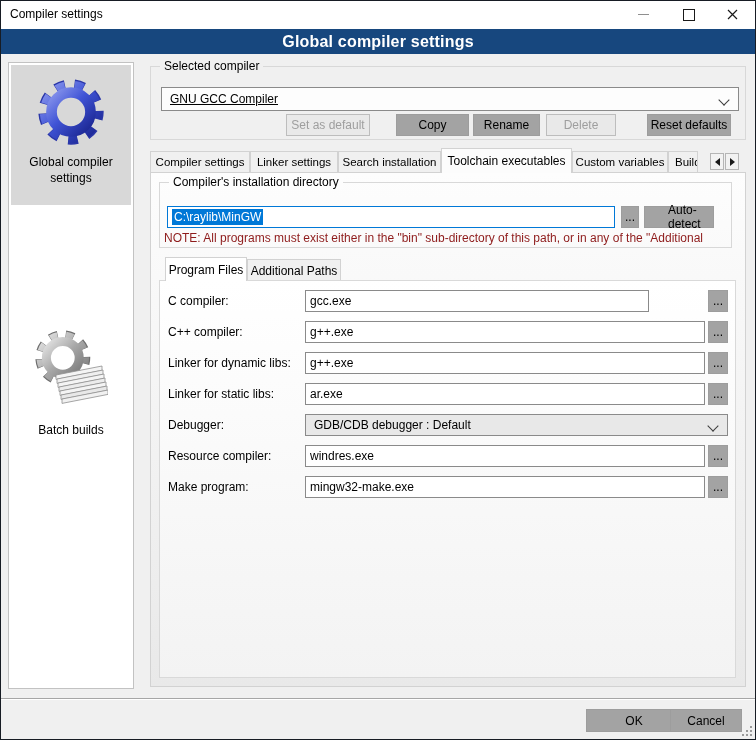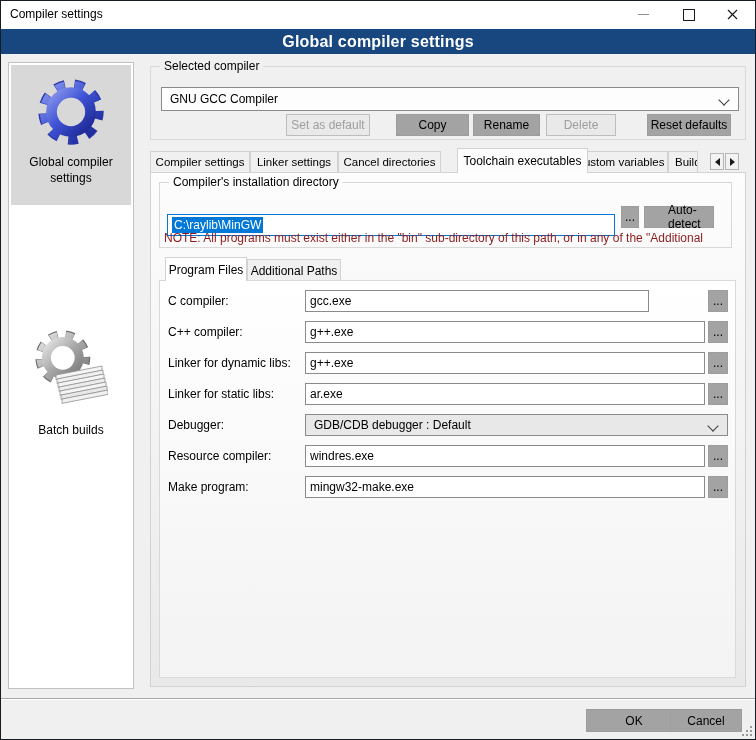--- a/index.html
+++ b/index.html
@@ -15,34 +15,34 @@
   .glyph-max{width:10px;height:10px;border:1px solid #1a1a1a;}
   
   .banner{left:0;top:29px;width:756px;height:25px;background:#17477E;display:flex;align-items:center;justify-content:center;}
   .banner span{color:#fff;font-weight:bold;font-size:16px;letter-spacing:0.2px;}
   
   .sidebar{left:8px;top:62px;width:126px;height:627px;background:#fff;border:1px solid #c2c2c2;}
   .side-item{position:absolute;left:2px;right:2px;text-align:center;}
   .side-sel{background:#d8d8d8;}
   .side-label{line-height:16px;}
   
-  .groupbox{border:1px solid #d8d8d8;}
+  .groupbox{border:1px solid #d8d8d8;text-decoration:underline;}
   .grouplabel{position:absolute;top:-8px;left:9px;background:#f0f0f0;padding:0 4px;}
   
   .btn{background:#a3a3a3;border:1px solid #9d9d9d;display:flex;align-items:center;justify-content:center;font-size:12px;}
   .btn.disabled{color:#9e9e9e;border-color:#bdbdbd;background:#e9e9e9;}
   .combo{background:#fdfdfd;border:1px solid #8a8a8a;display:flex;align-items:center;padding:0 8px;position:relative;}
   .combo.gray{background:#e8e8e8;}
   .chev{position:absolute;right:10px;top:7px;width:7px;height:7px;border-right:1.5px solid #3c3c3c;border-bottom:1.5px solid #3c3c3c;transform:rotate(45deg);}
   .textbox{background:#fff;border:1px solid #8a8a8a;display:flex;align-items:center;padding:0 4px;white-space:nowrap;overflow:hidden;}
   .textbox.focused{border:1px solid #0078d7;}
   .sel-text{background:#0078d7;color:#fff;padding:1px 2px;}
   
   .tab{border:1px solid #d2d2d2;border-bottom:none;background:#f0f0f0;display:flex;align-items:center;justify-content:center;font-size:11.5px;white-space:nowrap;overflow:hidden;top:151px;height:21px;}
-  .tab.active{top:148px;height:25px;background:#fcfcfc;z-index:5;font-size:12px;margin-left:16px;}
+  .tab.active{top:148px;height:25px;background:#fcfcfc;z-index:5;font-size:12px;}
   .tabarrow{width:14px;height:17px;top:153px;background:#f2f2f2;border:1px solid #b5b5b5;display:flex;align-items:center;justify-content:center;}
   .tri-l{width:0;height:0;border-top:4px solid transparent;border-bottom:4px solid transparent;border-right:5px solid #1a1a1a;}
   .tri-r{width:0;height:0;border-top:4px solid transparent;border-bottom:4px solid transparent;border-left:5px solid #1a1a1a;}
   
   .page{left:150px;top:172px;width:596px;height:515px;border:1px solid #d2d2d2;background:linear-gradient(#fdfdfd,#e9e9e9);}
   .page .grouplabel{background:#fdfdfd;}
   .note{color:#8e1b1b;white-space:nowrap;overflow:hidden;}
   
   .subtab{border:1px solid #d2d2d2;border-bottom:none;background:#f0f0f0;display:flex;align-items:center;justify-content:center;white-space:nowrap;}
   .subtab.active{background:#ffffff;z-index:5;}
@@ -127,37 +127,37 @@
   </div>
   <div class="abs btn disabled" style="left:135px;top:47px;width:84px;height:22px;">Set as default</div>
   <div class="abs btn" style="left:245px;top:47px;width:73px;height:22px;">Copy</div>
   <div class="abs btn" style="left:322px;top:47px;width:67px;height:22px;">Rename</div>
   <div class="abs btn disabled" style="left:395px;top:47px;width:70px;height:22px;">Delete</div>
   <div class="abs btn" style="left:496px;top:47px;width:84px;height:22px;">Reset defaults</div>
 </div>
 
 <div class="abs tab" style="left:150px;width:100px;">Compiler settings</div>
 <div class="abs tab" style="left:250px;width:88px;">Linker settings</div>
-<div class="abs tab" style="left:338px;width:103px;">Cancel directories</div>
+<div class="abs tab" style="left:338px;width:103px;">Search installation</div>
 <div class="abs tab active" style="left:441px;width:131px;">Toolchain executables</div>
 <div class="abs tab" style="left:572px;width:96px;">Custom variables</div>
 <div class="abs tab" style="left:668px;width:30px;justify-content:flex-start;padding-left:6px;">Build</div>
 <div class="abs tabarrow" style="left:710px;">
     <i class="tri-l"></i>
   </div>
 <div class="abs tabarrow" style="left:725px;">
     <i class="tri-r"></i>
   </div>
 
 <div class="abs page">
 
   <div class="abs groupbox" style="left:8px;top:9px;width:573px;height:66px;">
     <div class="grouplabel">Compiler's installation directory</div>
   </div>
-  <div class="abs textbox focused" style="left:16px;top:33px;width:448px;height:22px;margin-top:8px;">
+  <div class="abs textbox focused" style="left:16px;top:33px;width:448px;height:22px;">
     <span class="sel-text">C:\raylib\MinGW</span>
   </div>
   <div class="abs btn" style="left:470px;top:33px;width:18px;height:22px;">...</div>
   <div class="abs btn" style="left:493px;top:33px;width:70px;height:22px;padding-left:23px;">Auto-detect</div>
   <div class="abs note" style="left:13px;top:58px;width:576px;">NOTE: All programs must exist either in the "bin" sub-directory of this path, or in any of the "Additional</div>
 
   <div class="abs subtab active" style="left:14px;top:84px;width:82px;height:24px;">Program Files</div>
   <div class="abs subtab" style="left:96px;top:86px;width:94px;height:22px;text-align:right;">Additional Paths</div>
 
   <div class="abs innerpanel">

